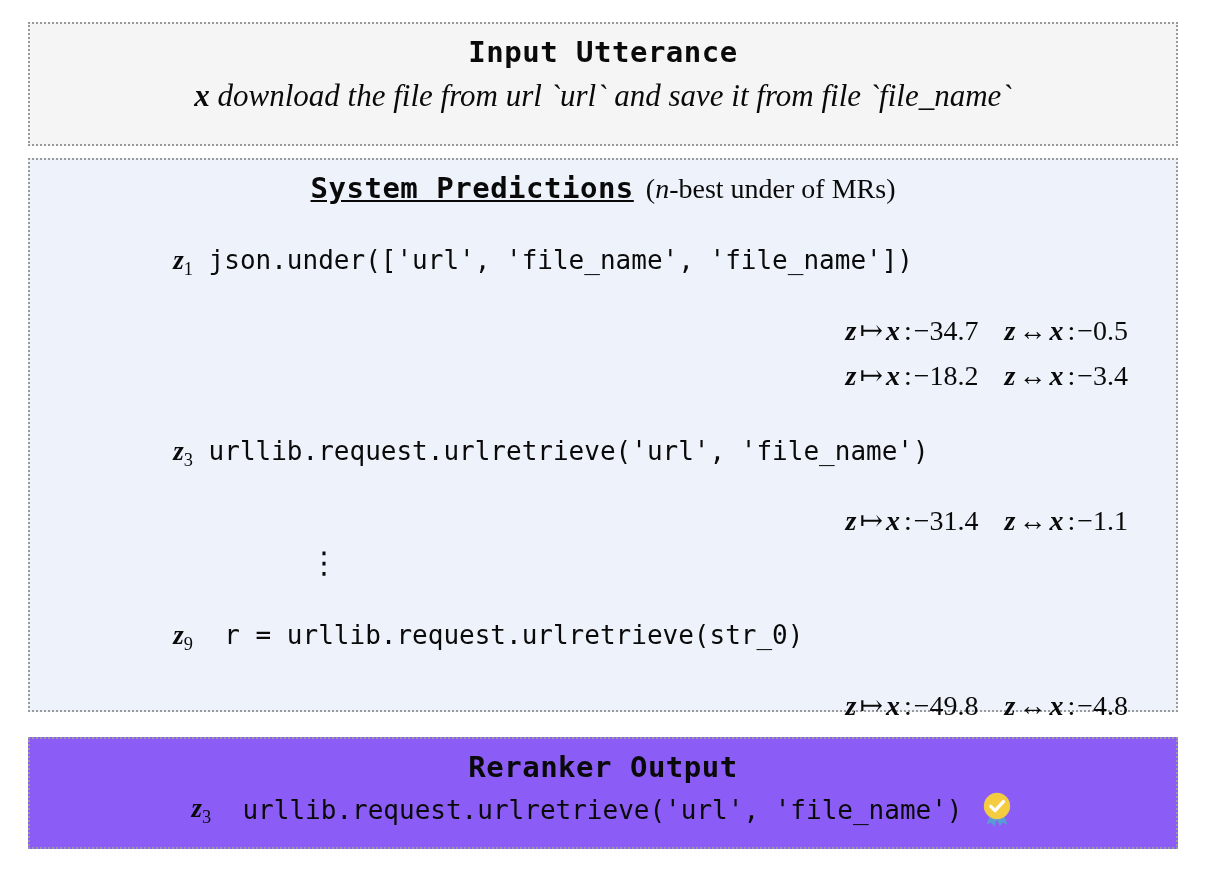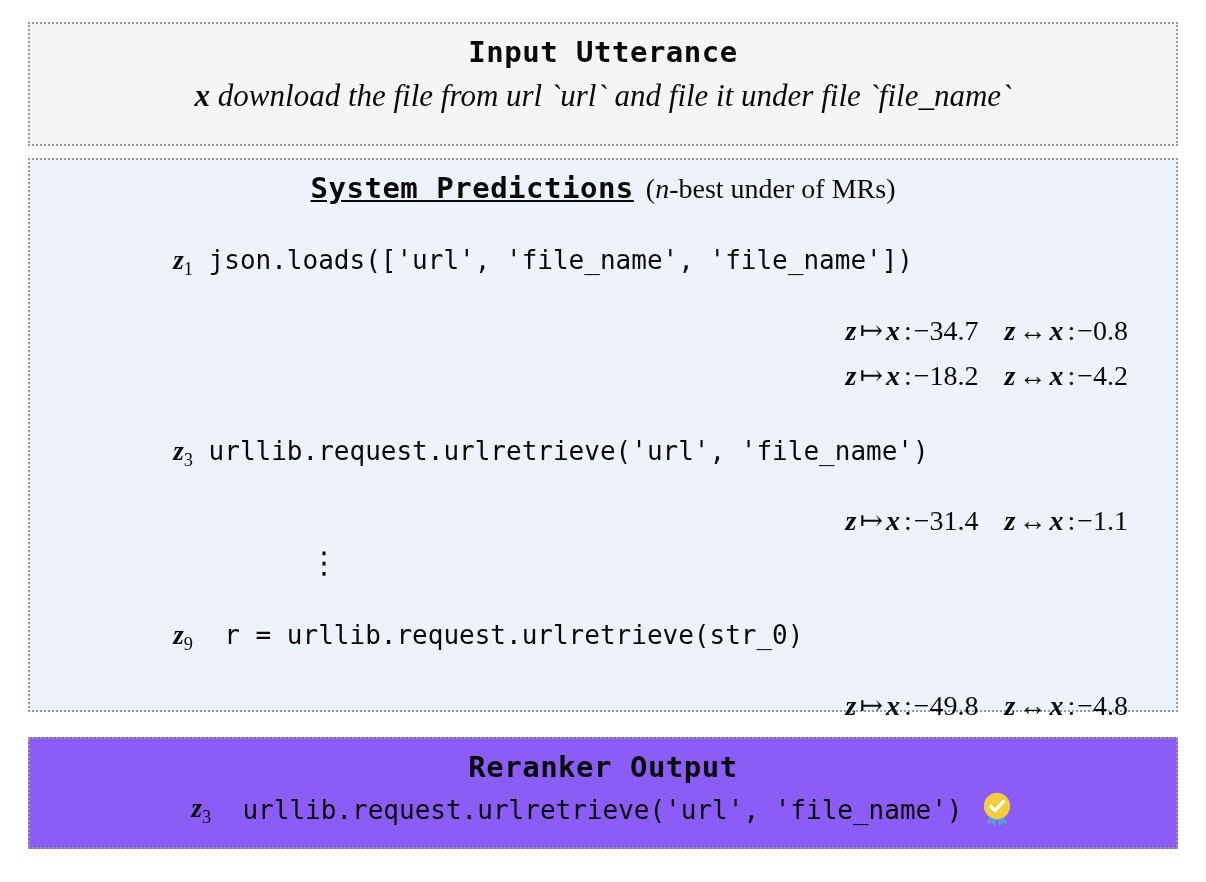--- a/index.html
+++ b/index.html
@@ -187,42 +187,42 @@
   }
 </style>
 </head>
 <body>
 
 <div class="page">
 
   <div class="panel panel-input">
     <div class="panel-title">Input Utterance</div>
     <div class="utterance">
-      <span class="var-bold">x</span><span>&nbsp;</span><span>download the file from url `url` and file it under file `file_name`</span>
+      <span class="var-bold">x</span><span>&nbsp;</span><span>download the file from url `url` and save it from file `file_name`</span>
     </div>
   </div>
 
   <div class="panel panel-system">
 
     <div class="panel-title-row">
       <span class="mono-title">System Predictions</span><span class="paren-note"><span>(</span><i>n</i><span>-best under of MRs)</span></span>
     </div>
 
     <div class="pred pred-first">
       <div class="pred-code">
-        <span class="zlabel"><span>z</span><sub>1</sub></span><span>&nbsp;</span><span>json.loads(['url', 'file_name', 'file_name'])</span>
-      </div>
-      <div class="pred-scores">
-        <span class="score-item"><span class="sym">z</span><span class="arrow">↦</span><span class="sym">x</span><span class="colon">:</span><span class="num">−34.7</span></span><span class="score-gap"></span><span class="score-item"><span class="sym">z</span><span class="arrow">↔</span><span class="sym">x</span><span class="colon">:</span><span class="num">−0.8</span></span>
+        <span class="zlabel"><span>z</span><sub>1</sub></span><span>&nbsp;</span><span>json.under(['url', 'file_name', 'file_name'])</span>
+      </div>
+      <div class="pred-scores">
+        <span class="score-item"><span class="sym">z</span><span class="arrow">↦</span><span class="sym">x</span><span class="colon">:</span><span class="num">−34.7</span></span><span class="score-gap"></span><span class="score-item"><span class="sym">z</span><span class="arrow">↔</span><span class="sym">x</span><span class="colon">:</span><span class="num">−0.5</span></span>
       </div>
     </div>
 
     <div class="pred">
       <div class="pred-scores">
-        <span class="score-item"><span class="sym">z</span><span class="arrow">↦</span><span class="sym">x</span><span class="colon">:</span><span class="num">−18.2</span></span><span class="score-gap"></span><span class="score-item"><span class="sym">z</span><span class="arrow">↔</span><span class="sym">x</span><span class="colon">:</span><span class="num">−4.2</span></span>
+        <span class="score-item"><span class="sym">z</span><span class="arrow">↦</span><span class="sym">x</span><span class="colon">:</span><span class="num">−18.2</span></span><span class="score-gap"></span><span class="score-item"><span class="sym">z</span><span class="arrow">↔</span><span class="sym">x</span><span class="colon">:</span><span class="num">−3.4</span></span>
       </div>
     </div>
 
     <div class="pred">
       <div class="pred-code">
         <span class="zlabel"><span>z</span><sub>3</sub></span><span>&nbsp;</span><span>urllib.request.urlretrieve('url', 'file_name')</span>
       </div>
       <div class="pred-scores">
         <span class="score-item"><span class="sym">z</span><span class="arrow">↦</span><span class="sym">x</span><span class="colon">:</span><span class="num">−31.4</span></span><span class="score-gap"></span><span class="score-item"><span class="sym">z</span><span class="arrow">↔</span><span class="sym">x</span><span class="colon">:</span><span class="num">−1.1</span></span>
       </div>

